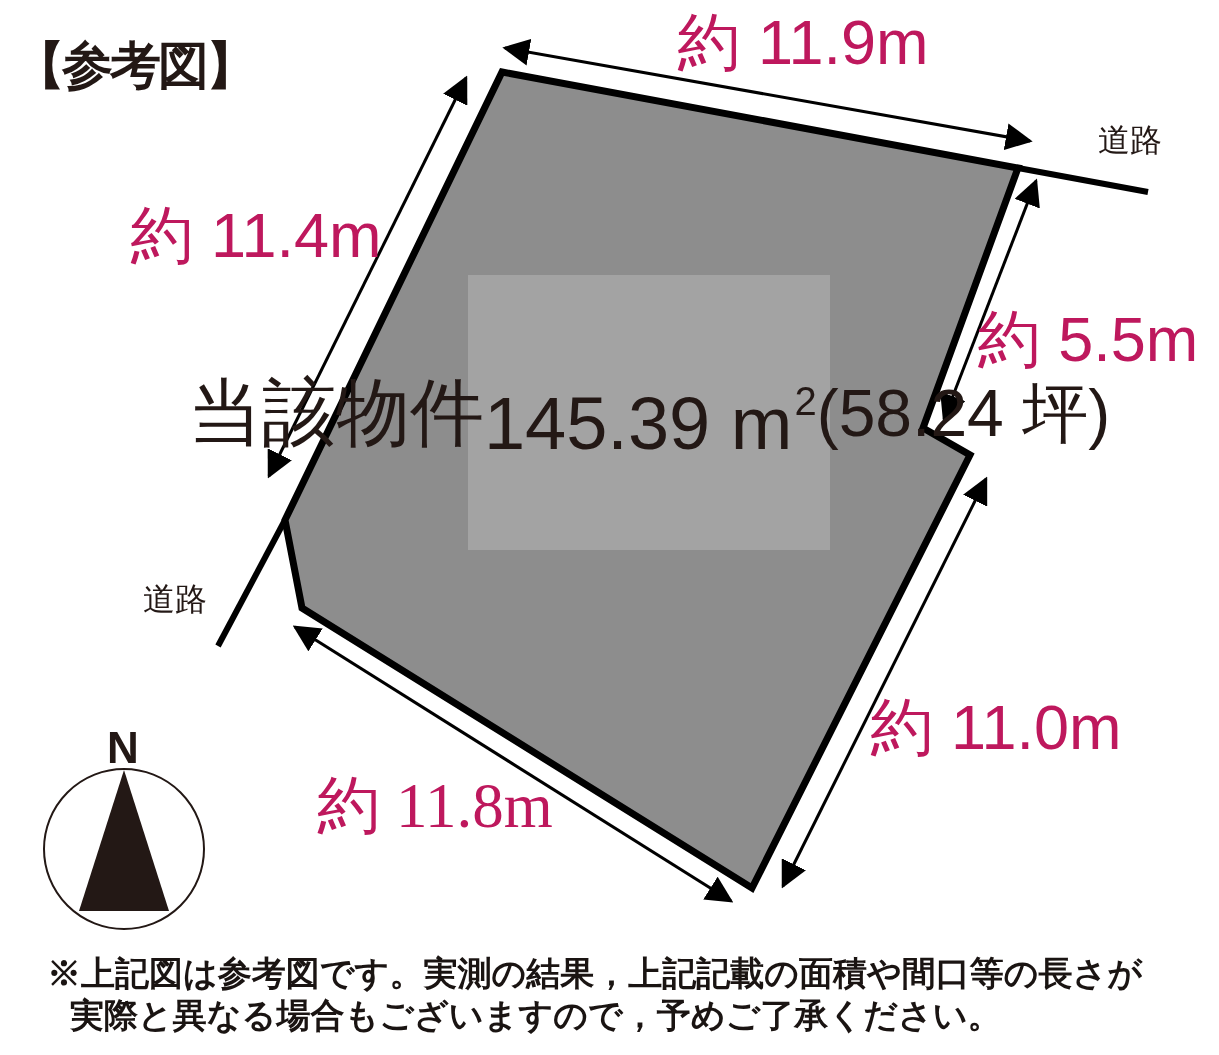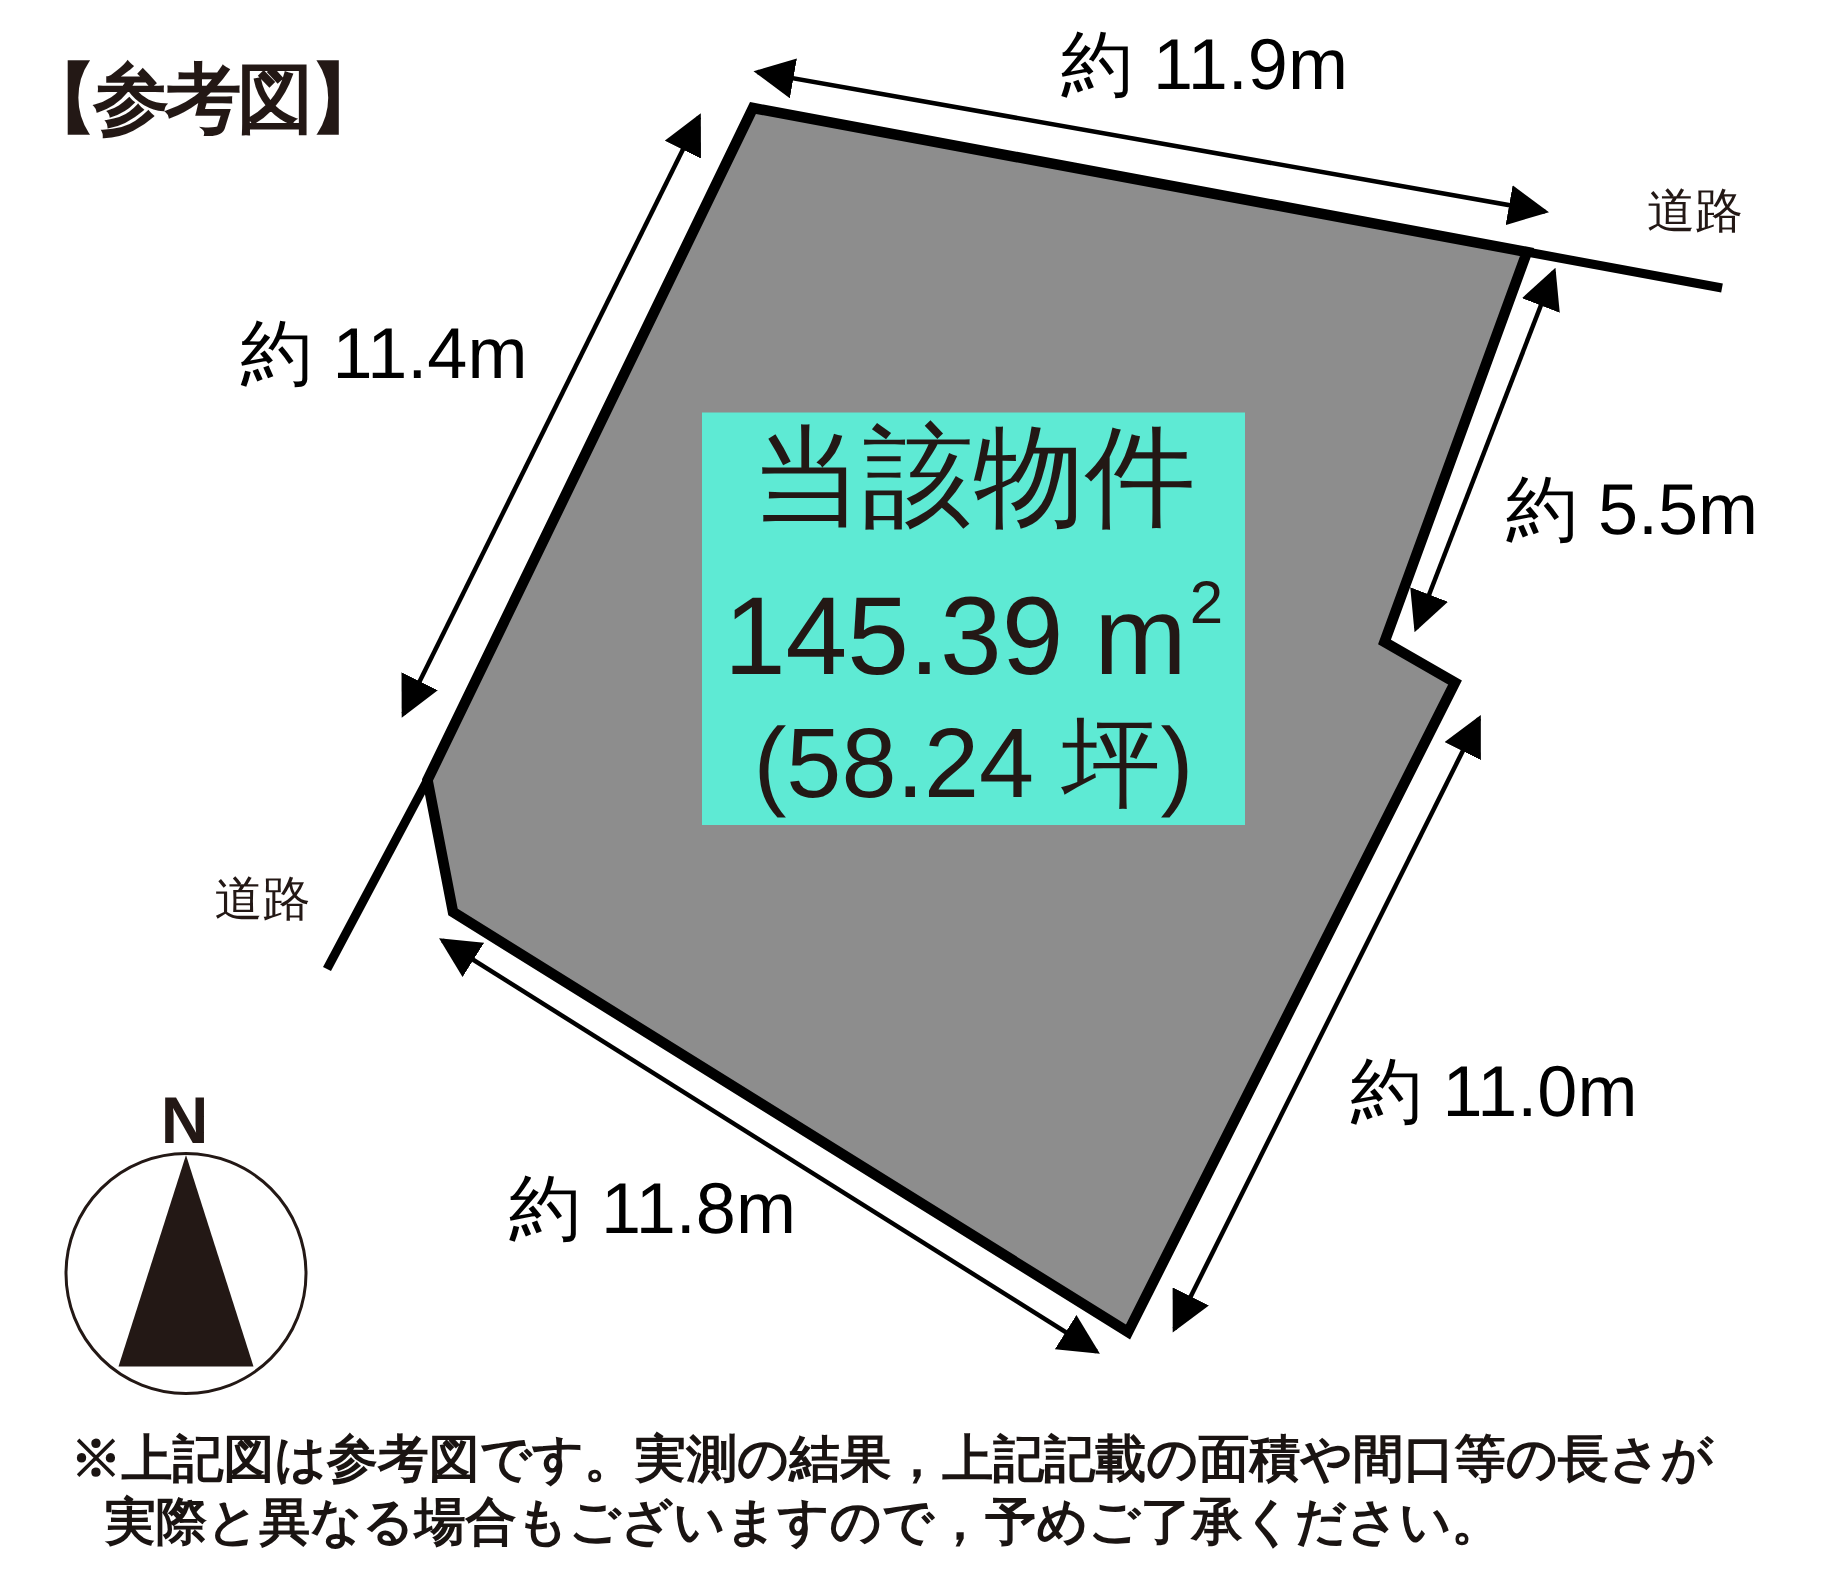--- a/index.html
+++ b/index.html
@@ -9,40 +9,40 @@
     height: 1055px;
     background: #ffffff;
     font-family: "Liberation Sans", sans-serif;
     color: #231815;
     overflow: hidden;
   }
   #diagram-svg { position: absolute; left: 0; top: 0; }
   .abs { position: absolute; white-space: nowrap; }
   .center { transform: translate(-50%, -50%); }
   .dim-label {
-    font-size: 48px;
-    color: #000000;
+    font-size: 63px;
+    color: #be185d;
     letter-spacing: 0px;
   }
   .road-label {
     font-size: 32px;
     color: #231815;
   }
   #figure-title {
     left: 14px; top: 32px;
     font-size: 51px;
     font-weight: 700;
     letter-spacing: -3px;
   }
   #area-box {
     left: 468px; top: 275px;
     width: 362px; height: 275px;
-    background: #5eead4;
+    background: #a3a3a3;
     display: flex;
-    flex-direction: column;
+    flex-direction: row;
     align-items: center;
     justify-content: center;
     text-align: center;
   }
   #area-box .l1 { font-size: 74px; line-height: 84px; font-weight: 500; }
   #area-box .l2 { font-size: 74px; line-height: 84px; font-weight: 500; }
   #area-box .l2 .sup { font-size: 40px; vertical-align: 34px; margin-left: 2px; }
   #area-box .l3 { font-size: 66px; line-height: 84px; font-weight: 500; }
   #compass-n {
     left: 123px; top: 748px;
@@ -84,21 +84,21 @@
     <circle cx="124" cy="849" r="80" fill="#ffffff" stroke="#231815" stroke-width="2"></circle>
     <polygon points="124,770 79,911 169,911" fill="#231815"></polygon>
   </svg>
 
   <div class="abs" id="figure-title">【参考図】</div>
 
   <div class="abs center dim-label" style="left:803px; top:43px;">約 11.9m</div>
   <div class="abs center dim-label" style="left:256px; top:236px;">約 11.4m</div>
   <div class="abs center dim-label" style="left:1088px; top:340px;">約 5.5m</div>
   <div class="abs center dim-label" style="left:996px; top:728px;">約 11.0m</div>
-  <div class="abs center dim-label" style="left:435px; top:806px;">約 11.8m</div>
+  <div class="abs center dim-label" style="left:435px; top:806px;font-family:Liberation Serif, serif;">約 11.8m</div>
 
   <div class="abs center road-label" style="left:1130px; top:141px;">道路</div>
   <div class="abs center road-label" style="left:175px; top:600px;">道路</div>
 
   <div class="abs" id="area-box">
     <div class="l1">当該物件</div>
     <div class="l2"><span>145.39 m</span><span class="sup">2</span></div>
     <div class="l3">(58.24 坪)</div>
   </div>
 

